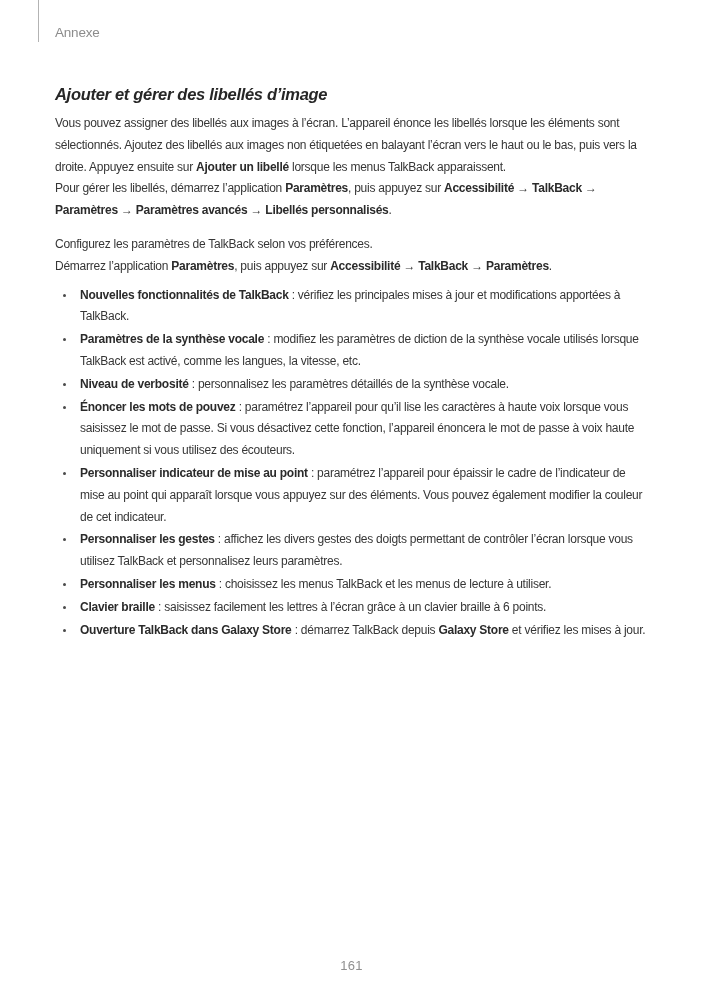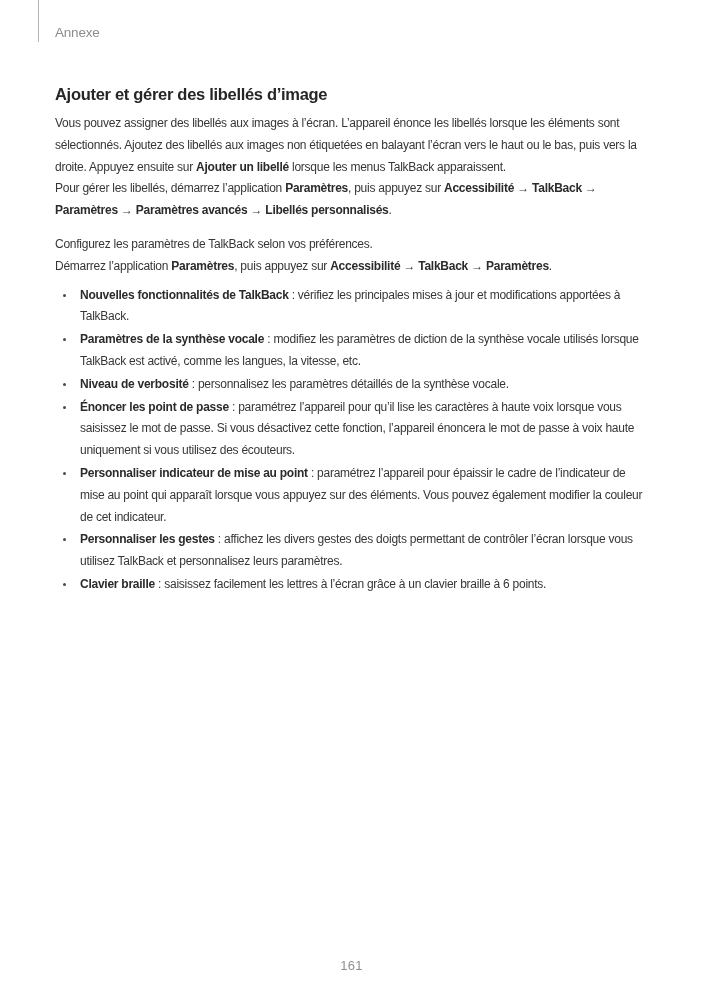--- a/index.html
+++ b/index.html
@@ -34,20 +34,21 @@
     top: 84px;
     width: 594px;
   }
   .content h1 {
     margin: 0 0 9px 0;
     font-size: 16.5px;
     line-height: 20px;
     font-weight: 700;
     color: #262626;
     letter-spacing: -0.3px;
+    font-style: italic;
   }
   .content p {
     margin: 0;
     font-size: 12px;
     line-height: 21.8px;
     letter-spacing: -0.25px;
   }
   .content b { font-weight: 700; color: #2b2b2b; }
   .section-talkback { margin-top: 12px; }
   .bullet-list {
@@ -99,23 +100,25 @@
       <p>Pour gérer les libellés, démarrez l’application <b>Paramètres</b>, puis appuyez sur <b>Accessibilité</b> → <b>TalkBack</b> → <b>Paramètres</b> → <b>Paramètres avancés</b> → <b>Libellés personnalisés</b>.</p>
     </section>
 
     <section class="section-talkback">
       <p>Configurez les paramètres de TalkBack selon vos préférences.</p>
       <p>Démarrez l’application <b>Paramètres</b>, puis appuyez sur <b>Accessibilité</b> → <b>TalkBack</b> → <b>Paramètres</b>.</p>
       <ul class="bullet-list">
         <li><b>Nouvelles fonctionnalités de TalkBack</b> : vérifiez les principales mises à jour et modifications apportées à TalkBack.</li>
         <li><b>Paramètres de la synthèse vocale</b> : modifiez les paramètres de diction de la synthèse vocale utilisés lorsque TalkBack est activé, comme les langues, la vitesse, etc.</li>
         <li><b>Niveau de verbosité</b> : personnalisez les paramètres détaillés de la synthèse vocale.</li>
-        <li><b>Énoncer les point de passe</b> : paramétrez l’appareil pour qu’il lise les caractères à haute voix lorsque vous saisissez le mot de passe. Si vous désactivez cette fonction, l’appareil énoncera le mot de passe à voix haute uniquement si vous utilisez des écouteurs.</li>
+        <li><b>Énoncer les mots de pouvez</b> : paramétrez l’appareil pour qu’il lise les caractères à haute voix lorsque vous saisissez le mot de passe. Si vous désactivez cette fonction, l’appareil énoncera le mot de passe à voix haute uniquement si vous utilisez des écouteurs.</li>
         <li><b>Personnaliser indicateur de mise au point</b> : paramétrez l’appareil pour épaissir le cadre de l’indicateur de mise au point qui apparaît lorsque vous appuyez sur des éléments. Vous pouvez également modifier la couleur de cet indicateur.</li>
         <li><b>Personnaliser les gestes</b> : affichez les divers gestes des doigts permettant de contrôler l’écran lorsque vous utilisez TalkBack et personnalisez leurs paramètres.</li>
+        <li><b>Personnaliser les menus</b> : choisissez les menus TalkBack et les menus de lecture à utiliser.</li>
         <li><b>Clavier braille</b> : saisissez facilement les lettres à l’écran grâce à un clavier braille à 6 points.</li>
+        <li><b>Ouverture TalkBack dans Galaxy Store</b> : démarrez TalkBack depuis <b>Galaxy Store</b> et vérifiez les mises à jour.</li>
       </ul>
     </section>
 
   </main>
 
   <div class="footer">161</div>
 </div>
 
 </body></html>

